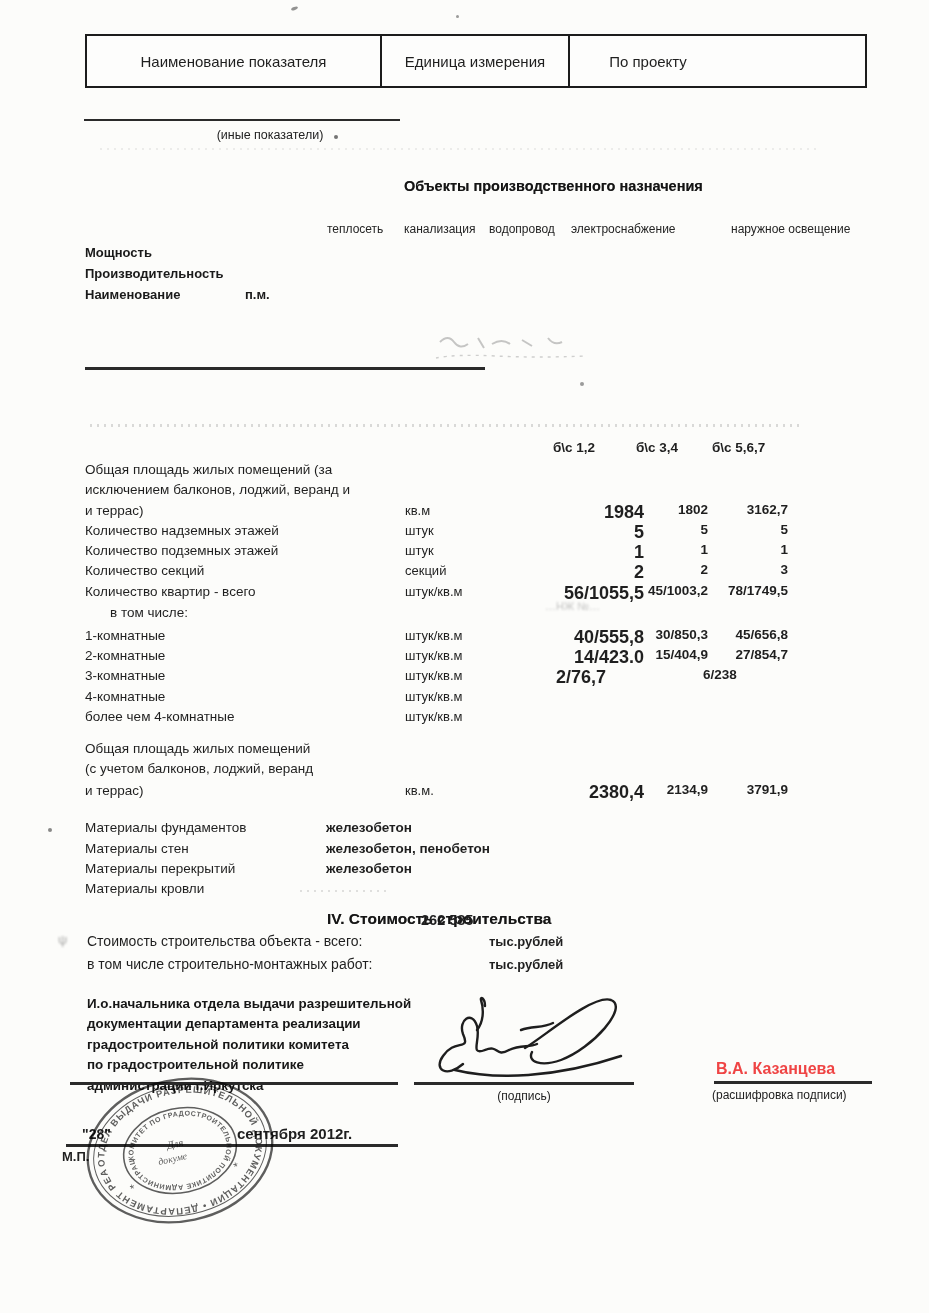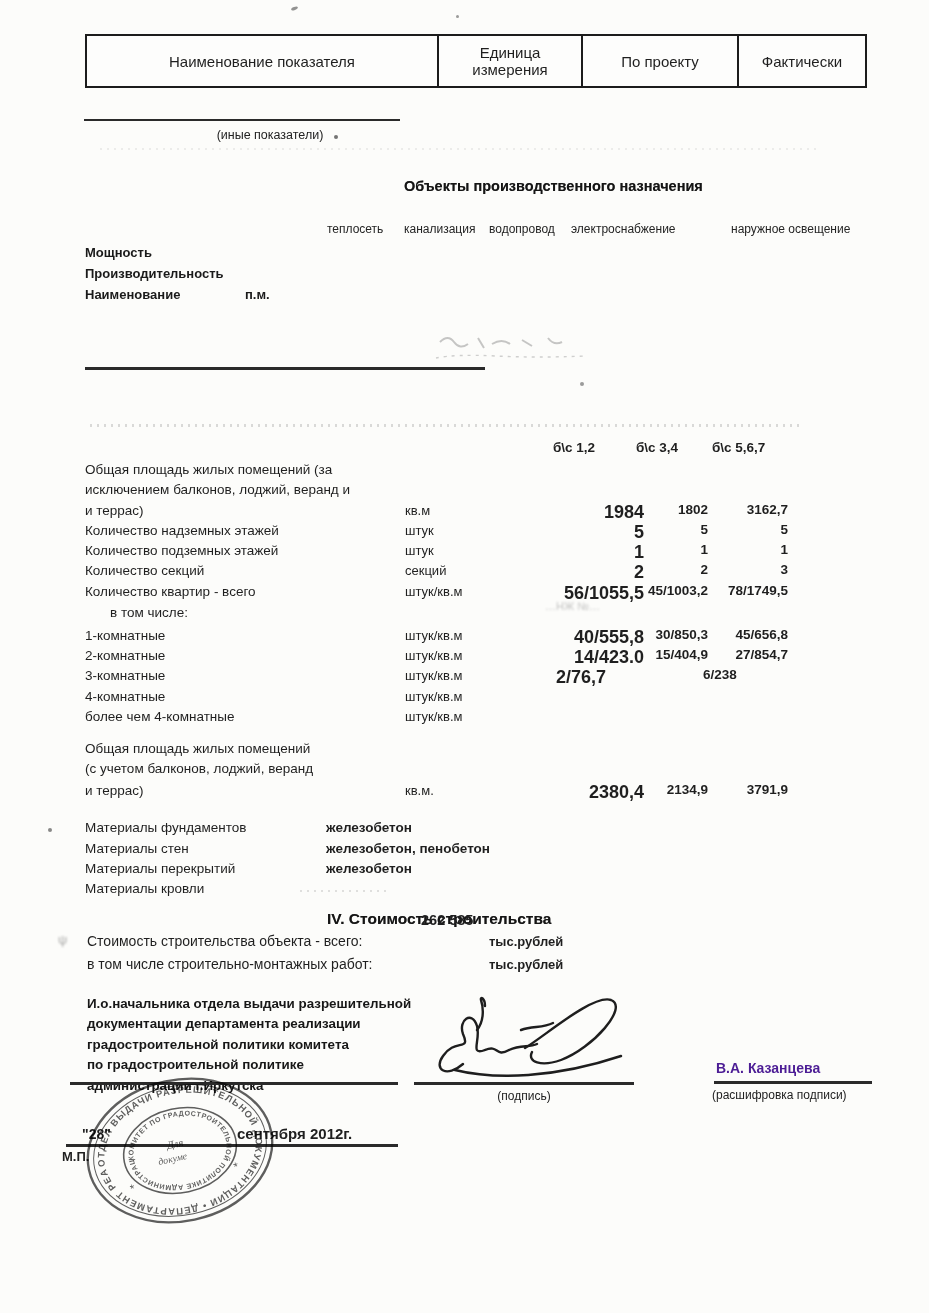--- a/index.html
+++ b/index.html
@@ -41,24 +41,23 @@
 </style>
 </head>
 <body>
 
 <div id="page">
 
   <div class="abs speck" style="left:291px;top:7px;width:7px;height:3px;opacity:.55;transform:rotate(-20deg);"></div>
   <div class="abs speck" style="left:456px;top:15px;width:3px;height:3px;opacity:.5;"></div>
 
   <div class="abs" id="hdr-table">
-    <div class="cell" style="width:352px;">Наименование показателя</div>
-    <div class="cell" style="width:144px;">Единица измерения</div>
+    <div class="cell" style="width:295px;">Наименование показателя</div>
+    <div class="cell" style="width:188px;">Единица измерения</div>
     <div class="cell" style="width:156px;">По проекту</div>
-    <div class="cell" style="width:140px;flex:1;">Фактически</div>
   </div>
 
   <div class="abs rule" style="left:84px;top:119px;width:316px;"></div>
   <div class="abs caption" style="left:170px;top:128px;width:200px;text-align:center;">(иные показатели)</div>
   <div class="abs speck" style="left:334px;top:135px;width:4px;height:4px;opacity:.7;"></div>
 
   <div class="abs dots" style="left:100px;top:148px;width:720px;height:2px;opacity:.14;"></div>
 
   <div class="abs sec-title soft" style="left:404px;top:178px;">Объекты производственного назначения</div>
 
@@ -187,21 +186,21 @@
       <path d="M52 44 C 60 34, 58 20, 56 14 C 55 10, 60 12, 60 20"></path>
       <path d="M96 44 C 108 40, 118 42, 128 37"></path>
       <path d="M30 84 C 70 94, 130 92, 196 70"></path>
     </g>
   </svg>
 
   <div class="abs rule" style="left:70px;top:1082px;width:328px;height:3px;"></div>
   <div class="abs rule" style="left:414px;top:1082px;width:220px;height:3px;"></div>
   <div class="abs small-cap" style="left:454px;top:1089px;width:140px;text-align:center;">(подпись)</div>
 
-  <div class="abs b" style="left:716px;top:1060px;font-size:14px;color:#4c1d95;">В.А. Казанцева</div>
+  <div class="abs b" style="left:716px;top:1060px;font-size:16px;color:#ef4444;">В.А. Казанцева</div>
   <div class="abs rule" style="left:714px;top:1081px;width:158px;height:2.5px;"></div>
   <div class="abs small-cap" style="left:712px;top:1088px;">(расшифровка подписи)</div>
 
   <div class="abs b" style="left:82px;top:1126px;font-size:14px;">"28"</div>
   <div class="abs b" style="left:237px;top:1125px;font-size:15px;">сентября  2012г.</div>
   <div class="abs rule" style="left:66px;top:1144px;width:332px;height:2.5px;"></div>
   <div class="abs b" style="left:62px;top:1149px;font-size:13px;">М.П.</div>
 
   <div class="abs stampwrap" style="left:82px;top:1076px;">
     <svg width="196" height="150" viewBox="0 0 200 153">

